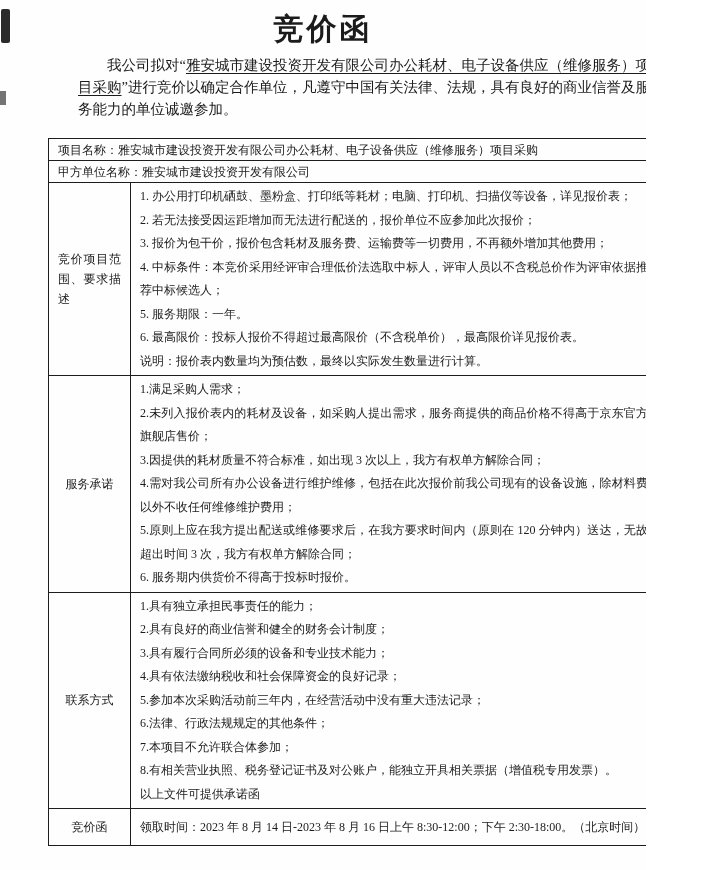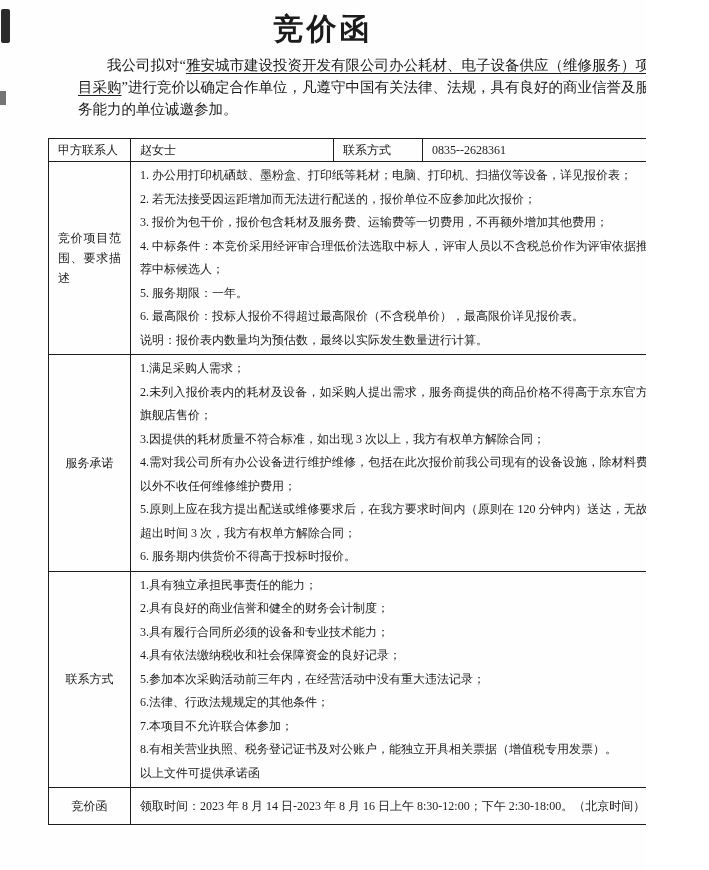--- a/index.html
+++ b/index.html
@@ -79,28 +79,28 @@
 
   <table class="bid-table">
     <colgroup>
       <col style="width:82px">
         <col style="width:203px">
         <col style="width:89px">
         <col style="width:234px">
     </colgroup>
 
     <tbody>
+        <tr>
+      <td class="simple" colspan="4"><span>项目名称：</span><span>雅安城市建设投资开发有限公司办公耗材、电子设备供应（维修服务）项目采购</span></td>
+    </tr>
 
+    <tr>
+      <td class="simple" colspan="4"><span>甲方单位名称：</span><span>雅安城市建设投资开发有限公司</span></td>
+    </tr>
 
-    <tr class="contact-row">
-      <td class="simple">甲方联系人</td>
-      <td class="simple">赵女士</td>
-      <td class="simple">联系方式</td>
-      <td class="simple">0835--2628361</td>
-    </tr>
 
     <tr>
       <td class="lbl-justify">竞价项目范围、要求描述</td>
       <td class="content" colspan="3">
         <div>
               <div class="item">1. 办公用打印机硒鼓、墨粉盒、打印纸等耗材；电脑、打印机、扫描仪等设备，详见报价表；</div>
               <div class="item">2. 若无法接受因运距增加而无法进行配送的，报价单位不应参加此次报价；</div>
               <div class="item">3. 报价为包干价，报价包含耗材及服务费、运输费等一切费用，不再额外增加其他费用；</div>
               <div class="item">4. 中标条件：本竞价采用经评审合理低价法选取中标人，评审人员以不含税总价作为评审依据推荐中标候选人；</div>
               <div class="item">5. 服务期限：一年。</div>

